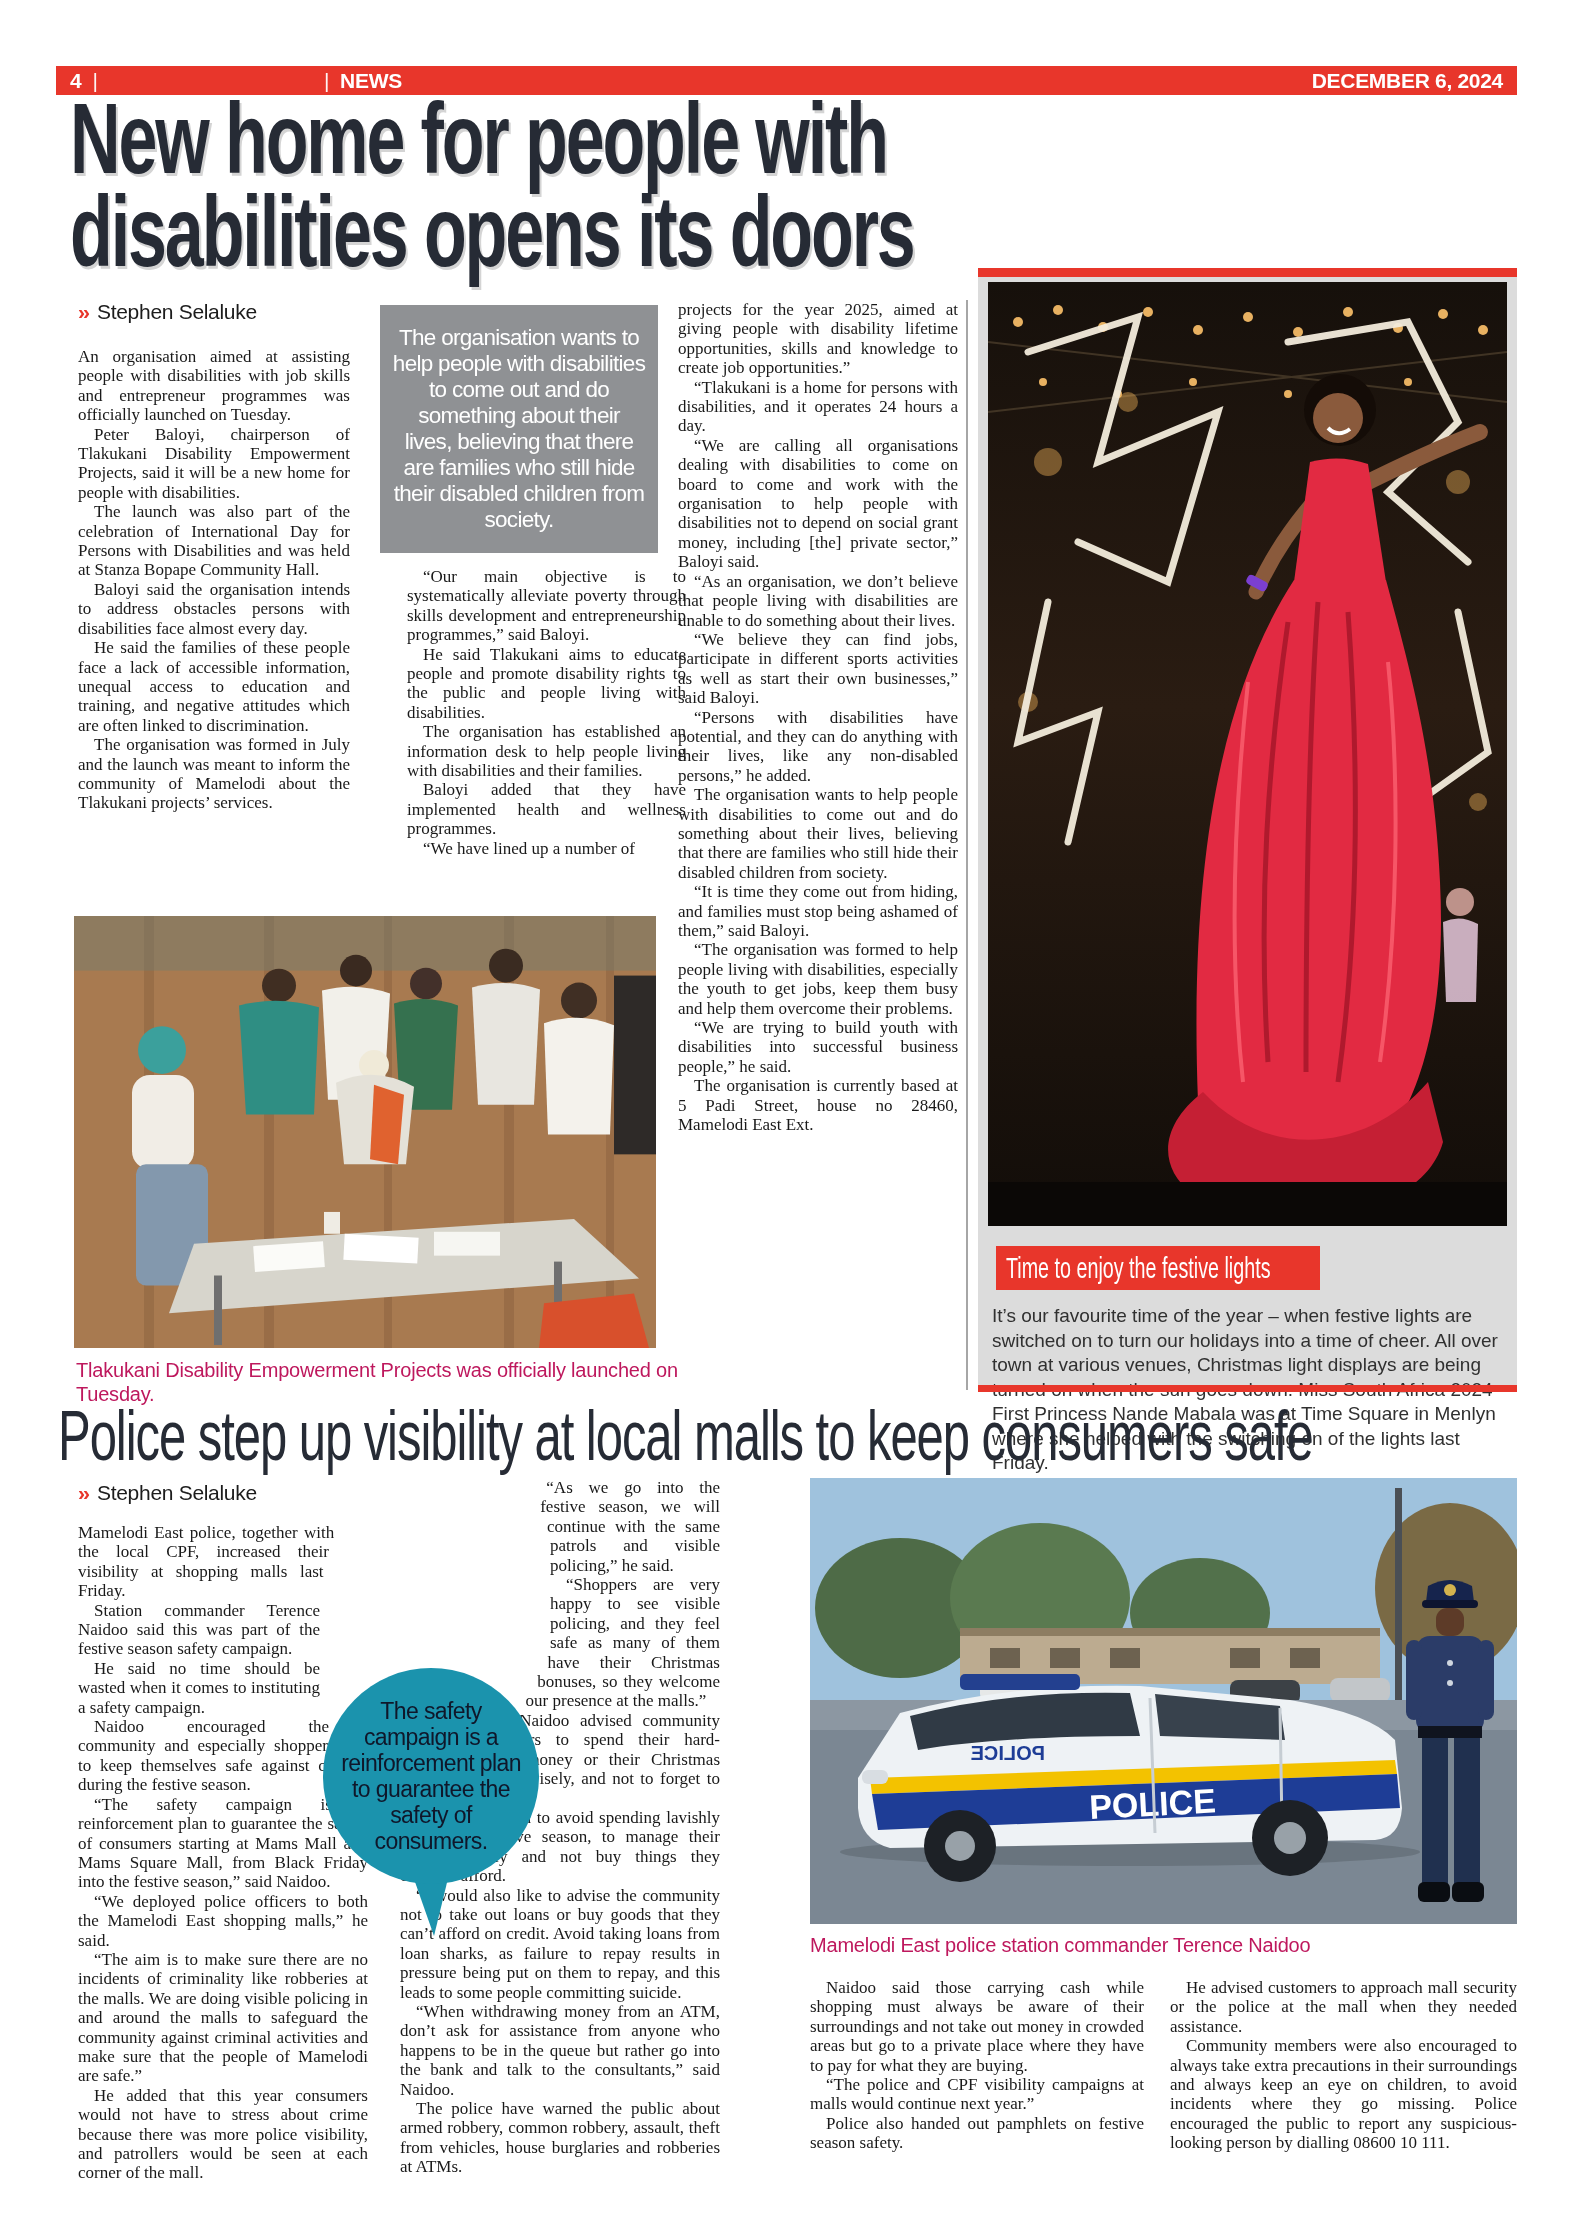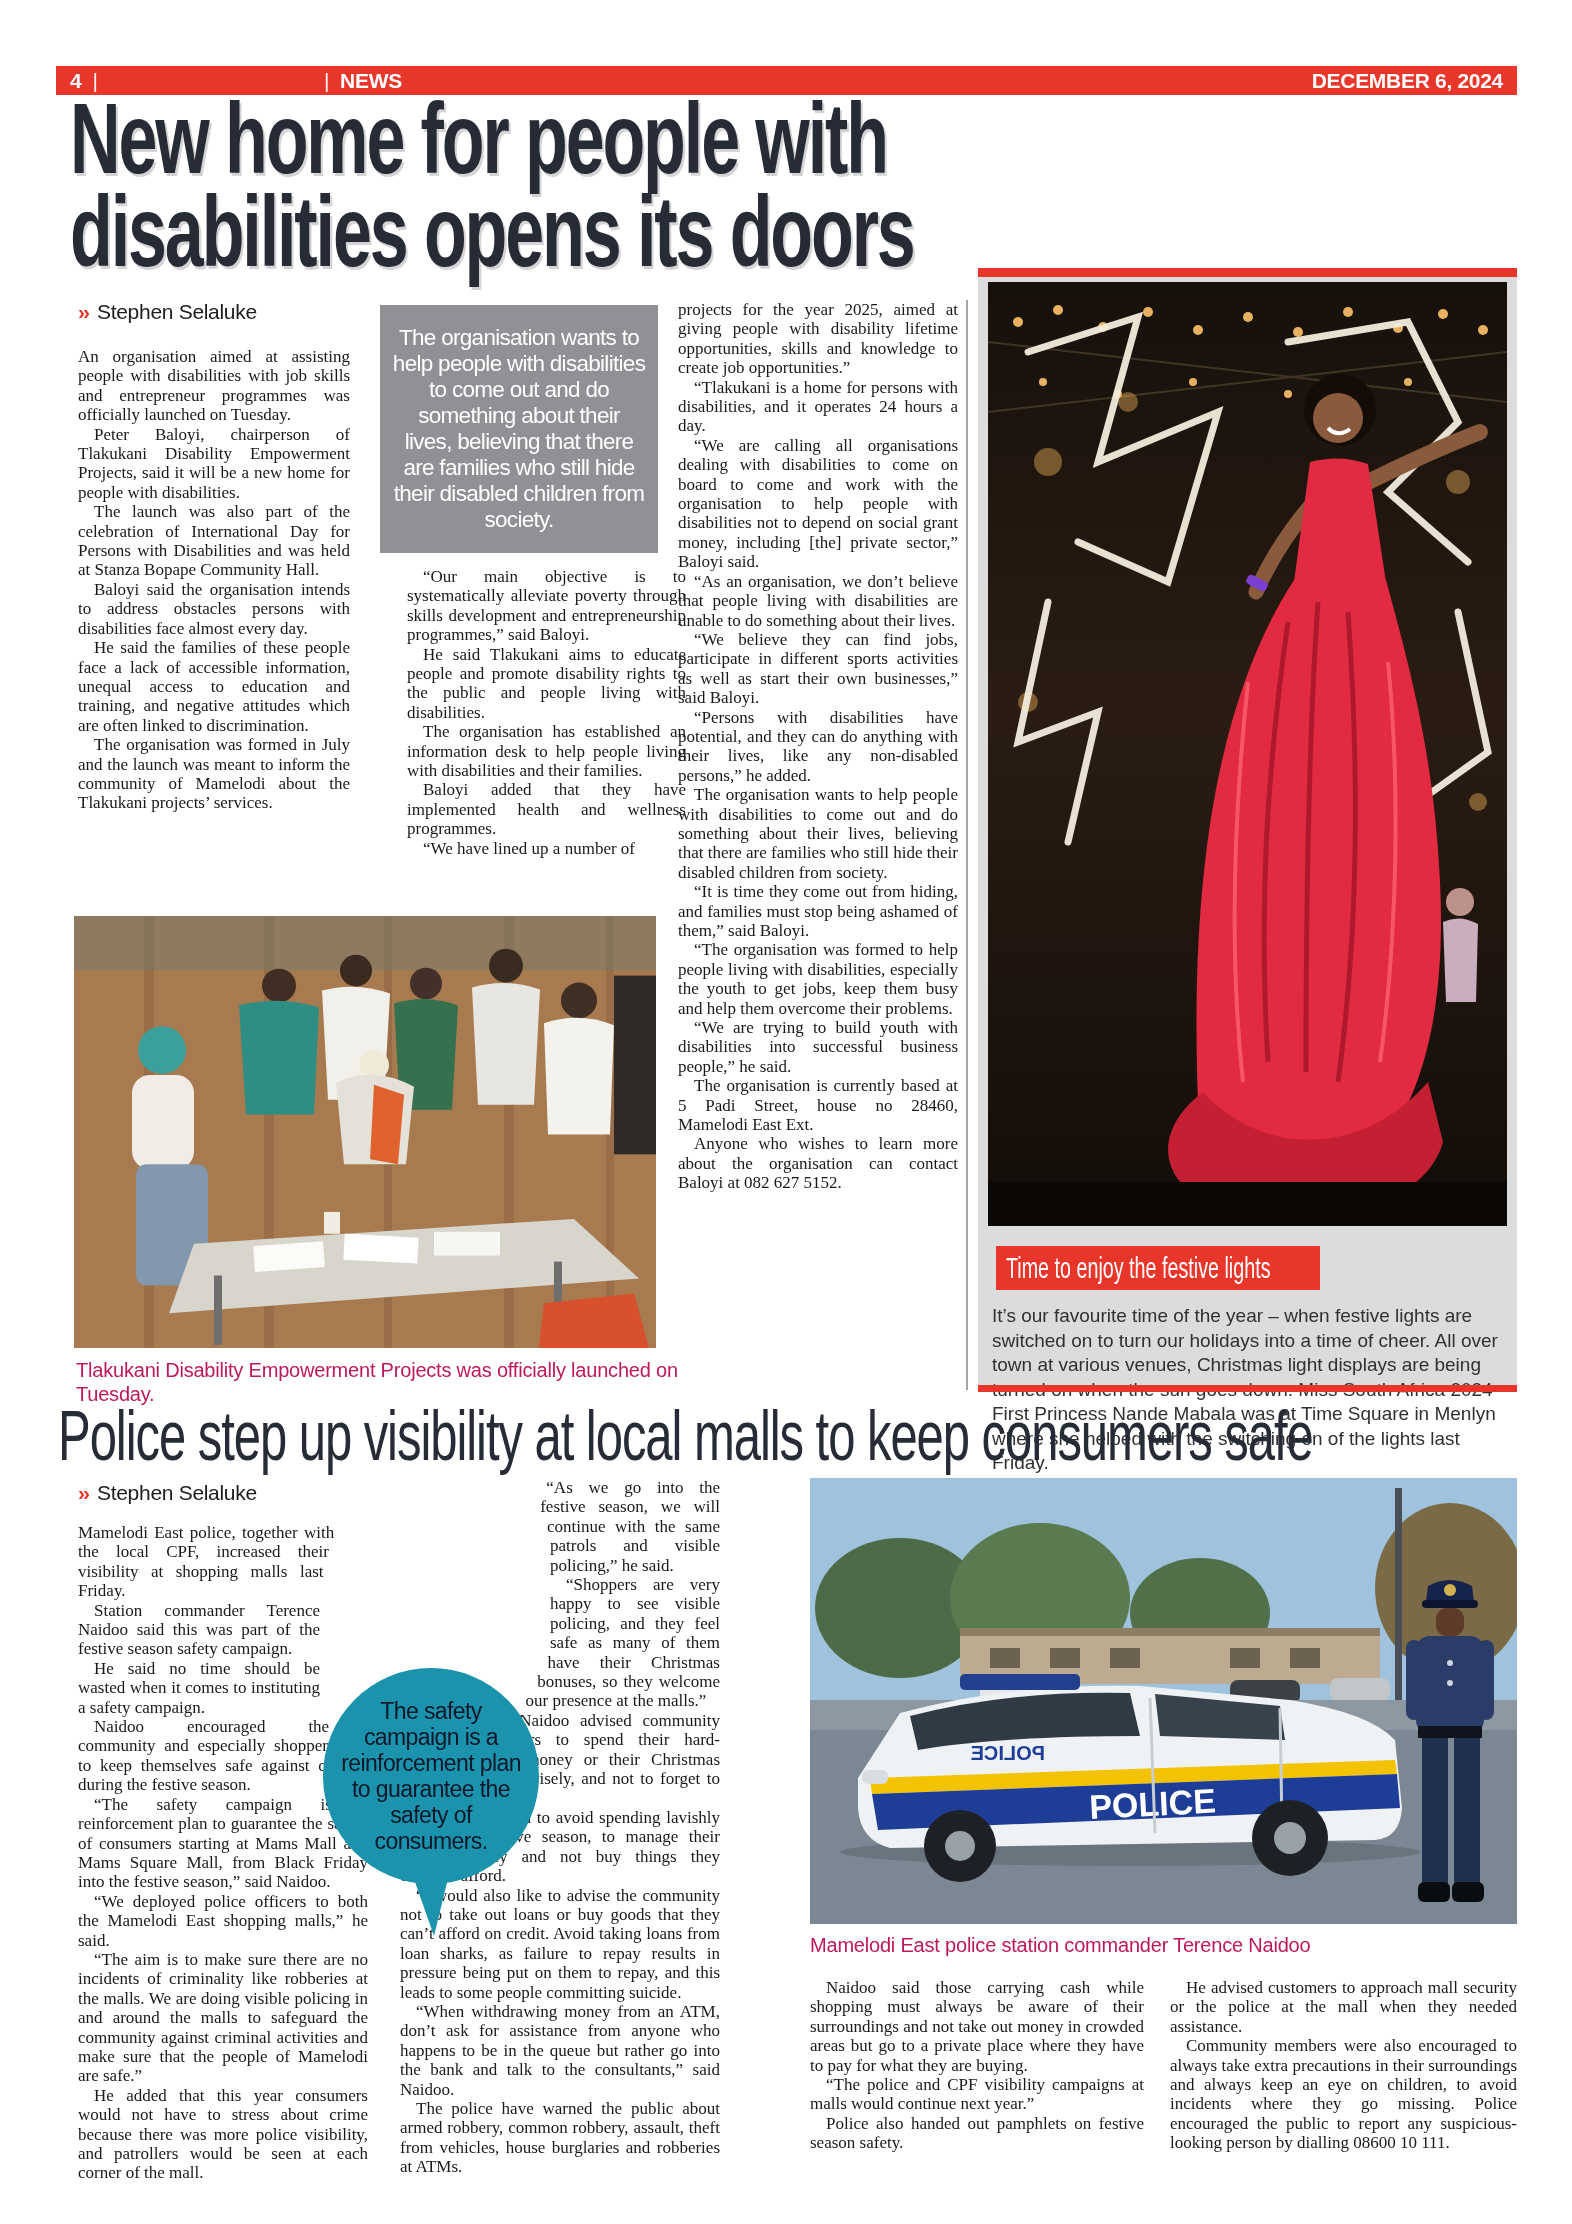--- a/index.html
+++ b/index.html
@@ -116,21 +116,20 @@
       <p class="para">“Tlakukani is a home for persons with disabilities, and it operates 24 hours a day.</p>
       <p class="para">“We are calling all organisations dealing with disabilities to come on board to come and work with the organisation to help people with disabilities not to depend on social grant money, including [the] private sector,” Baloyi said.</p>
       <p class="para">“As an organisation, we don’t believe that people living with disabilities are unable to do something about their lives.</p>
       <p class="para">“We believe they can find jobs, participate in different sports activities as well as start their own businesses,” said Baloyi.</p>
       <p class="para">“Persons with disabilities have potential, and they can do anything with their lives, like any non-disabled persons,” he added.</p>
       <p class="para">The organisation wants to help people with disabilities to come out and do something about their lives, believing that there are families who still hide their disabled children from society.</p>
       <p class="para">“It is time they come out from hiding, and families must stop being ashamed of them,” said Baloyi.</p>
       <p class="para">“The organisation was formed to help people living with disabilities, especially the youth to get jobs, keep them busy and help them overcome their problems.</p>
       <p class="para">“We are trying to build youth with disabilities into successful business people,” he said.</p>
       <p class="para">The organisation is currently based at 5 Padi Street, house no 28460, Mamelodi East Ext.</p>
-      <p class="para">Anyone who wishes to learn more about the organisation can contact Baloyi at 082 627 5152.</p>
     </div>
 
   <div class="abs vrule" style="left:966px;top:300px;width:2px;height:1090px;"></div>
 
   <div class="photo" style="left:74px;top:916px;width:582px;height:432px;">
     <svg viewBox="0 0 582 435" width="100%" height="100%" preserveAspectRatio="none">
       <rect width="582" height="435" fill="#a87a50"></rect>
       <g fill="#8d6440" opacity=".55">
           <rect x="70" width="10" height="435"></rect>
           <rect x="190" width="10" height="435"></rect>

